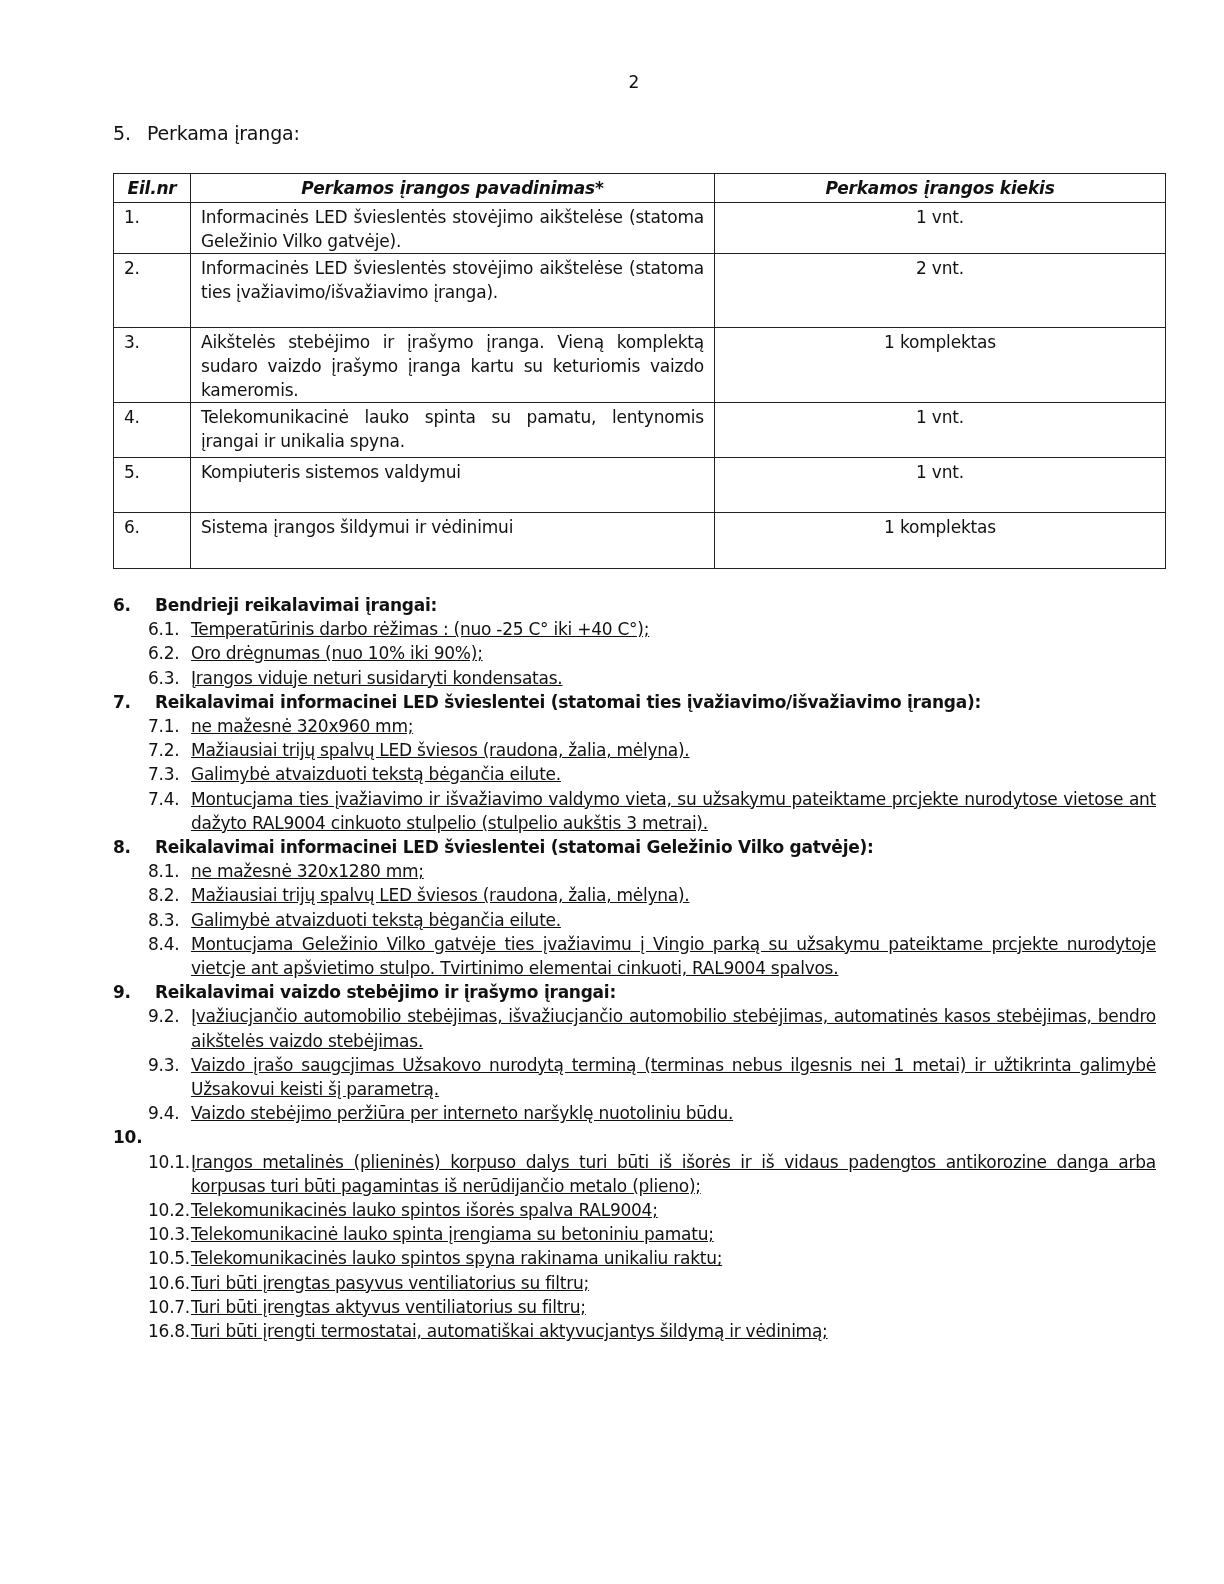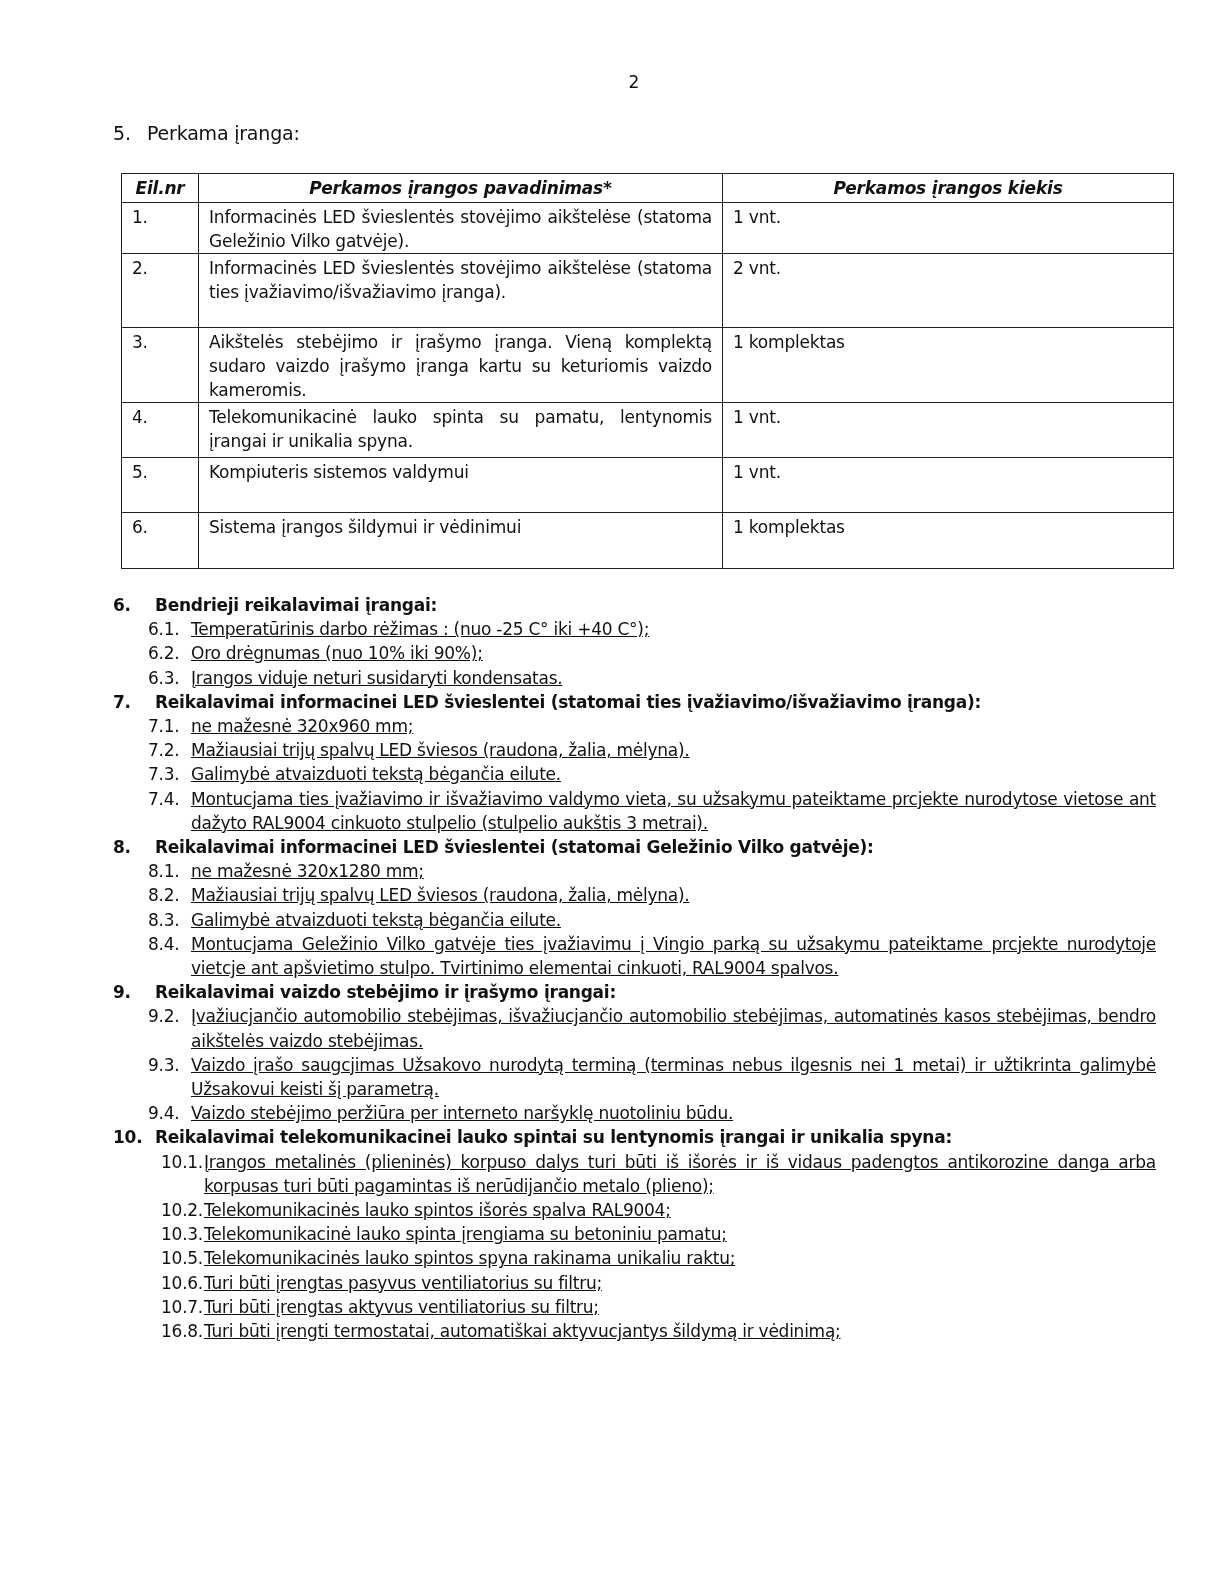--- a/index.html
+++ b/index.html
@@ -1,32 +1,32 @@
 <!DOCTYPE html>
 <html><head>
 <meta charset="utf-8">
 <style>
   html, body { margin:0; padding:0; background:#fff; }
   body { width:1224px; height:1584px; position:relative; font-family:"DejaVu Sans", sans-serif; color:#111; overflow:hidden; }
   .page-num { position:absolute; top:72px; left:0; width:1268px; text-align:center; font-size:17px; }
   .sec5 { position:absolute; top:122px; left:113px; font-size:19px; letter-spacing:-0.2px; }
   .sec5 .num { display:inline-block; width:34px; }
-  table.equip { position:absolute; top:173px; left:113px; width:1053px; border-collapse:collapse; font-size:17px; letter-spacing:-0.2px;margin-left:8px; }
+  table.equip { position:absolute; top:173px; left:113px; width:1053px; border-collapse:collapse; font-size:17px; letter-spacing:-0.2px; }
   table.equip th, table.equip td { border:1px solid #222; vertical-align:top; padding:2px 10px 0 10px; line-height:24px; }
   table.equip th { font-style:italic; font-weight:bold; text-align:center; height:26px; padding-top:2px; border-width:1.5px; }
   table.equip td.nr { width:56px; padding-left:10px; }
   table.equip td.name { width:503px; text-align:justify; }
-  table.equip td.qty { text-align:left; }
+  table.equip td.qty { text-align:center; }
   .sections { position:absolute; top:593px; left:113px; width:1043px; font-size:17px; letter-spacing:-0.25px; line-height:24.2px; }
   .sec-head { font-weight:bold; display:flex; }
   .sec-head .num { width:42px; flex:none; }
   .item { display:flex; padding-left:35px;justify-content:center; }
   .item .num { width:43px; flex:none; }
   .item .txt { flex:1; text-align:justify;text-decoration:underline; }
-  .item.wide .num { width:43px;margin-left:13px; }
+  .item.wide .num { width:43px; }
 </style>
 </head>
 <body>
 
 <div class="page-num">2</div>
 
 <div class="sec5">
   <span class="num">5.</span><span>Perkama įranga:</span>
 </div>
 
@@ -145,21 +145,20 @@
       <span class="num">9.3.</span>
       <span class="txt">Vaizdo įrašo saugcjimas Užsakovo nurodytą terminą (terminas nebus ilgesnis nei 1 metai) ir užtikrinta galimybė Užsakovui keisti šį parametrą.</span>
     </div>
   <div class="item">
       <span class="num">9.4.</span>
       <span class="txt">Vaizdo stebėjimo peržiūra per interneto naršyklę nuotoliniu būdu.</span>
     </div>
 
   <div class="sec-head">
     <span class="num">10.</span>
-    <span>Reikalavimai telekomunikacinei lauko spintai su lentynomis įrangai ir unikalia spyna:</span>
   </div>
   <div class="item wide">
       <span class="num">10.1.</span>
       <span class="txt">Įrangos metalinės (plieninės) korpuso dalys turi būti iš išorės ir iš vidaus padengtos antikorozine danga arba korpusas turi būti pagamintas iš nerūdijančio metalo (plieno);</span>
     </div>
   <div class="item wide">
       <span class="num">10.2.</span>
       <span class="txt">Telekomunikacinės lauko spintos išorės spalva RAL9004;</span>
     </div>
   <div class="item wide">

